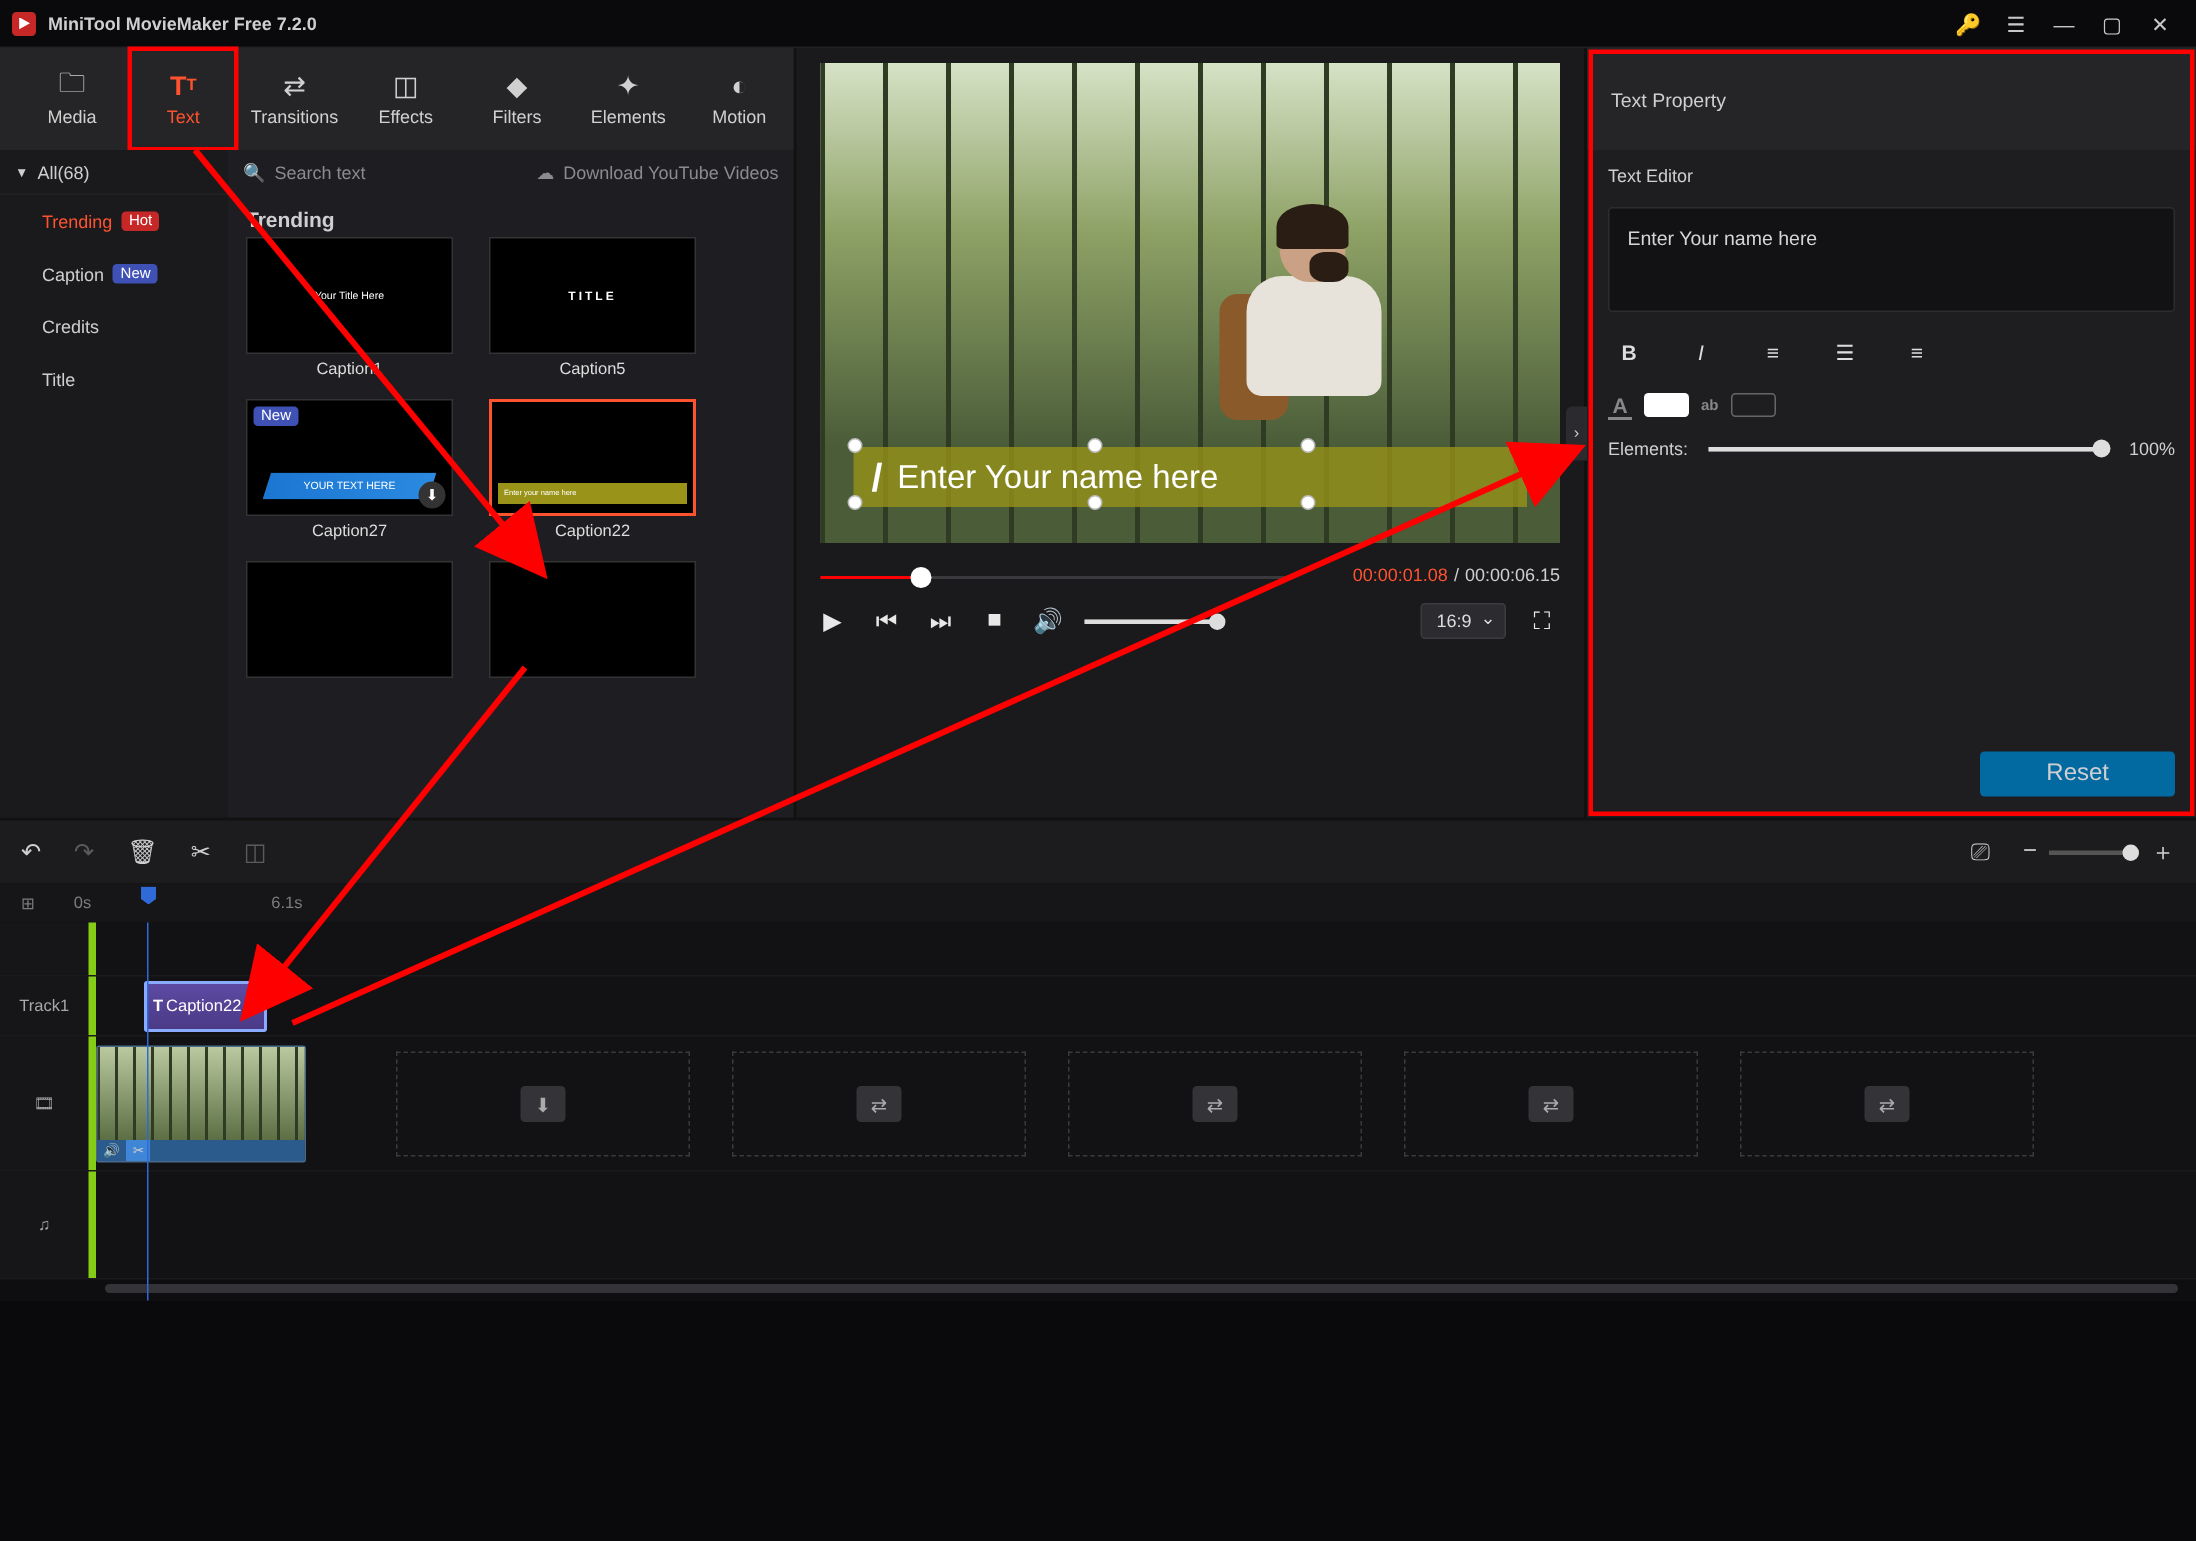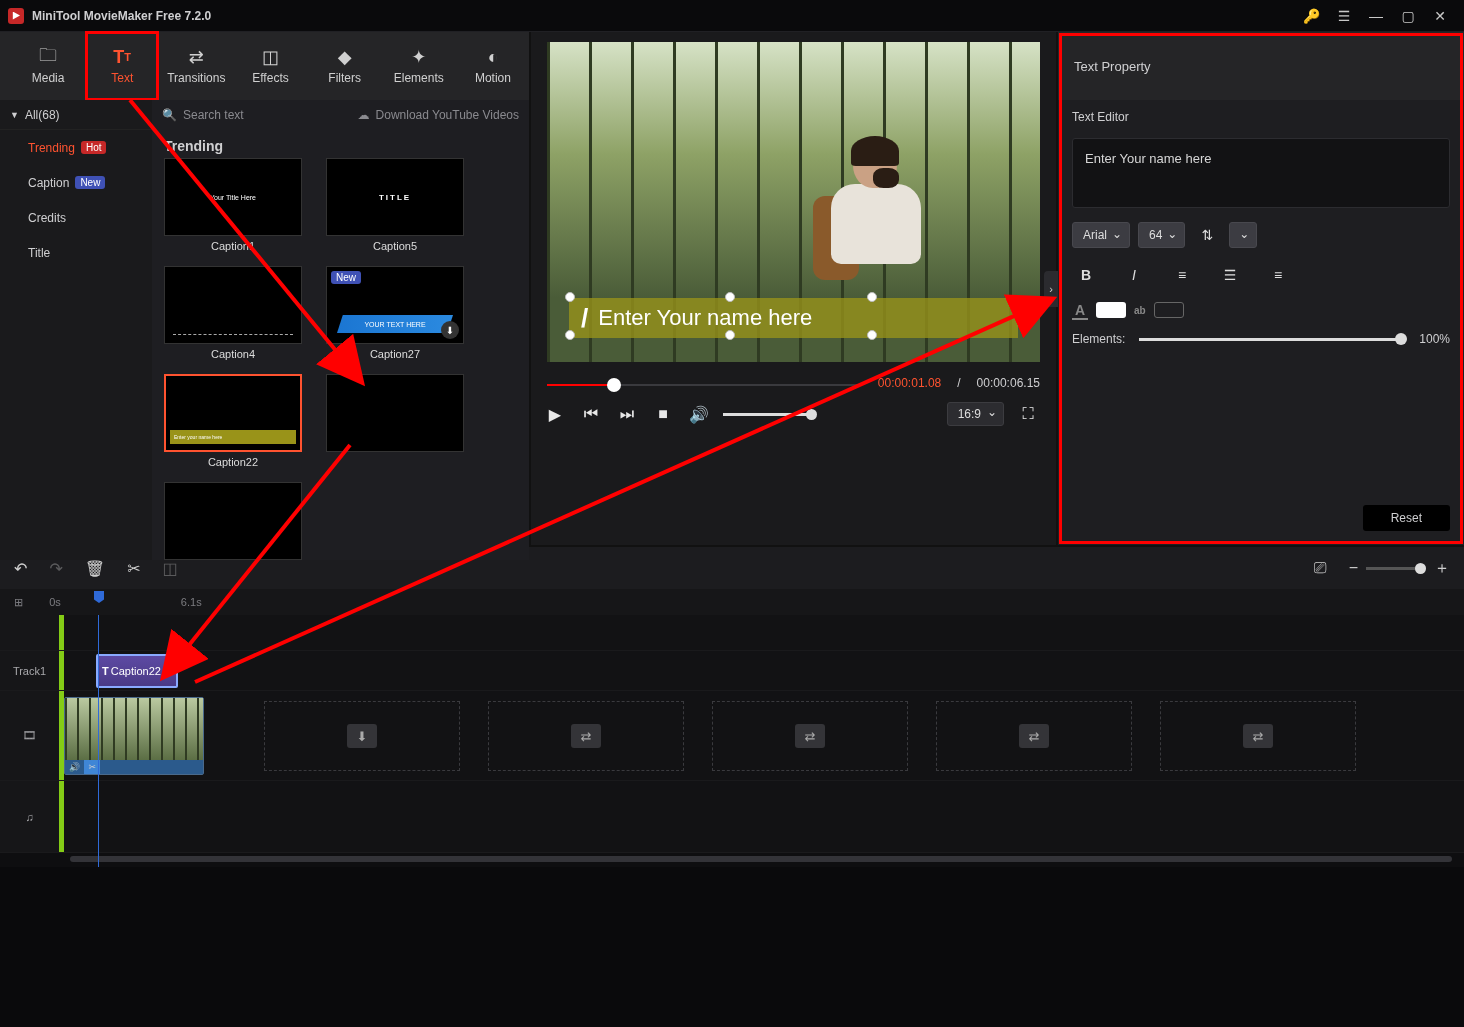--- a/index.html
+++ b/index.html
@@ -67,21 +67,21 @@
 .caption-band { position:absolute; left:22px; bottom:24px; right:22px; height:40px; background:rgba(153,148,25,0.78); display:flex; align-items:center; padding:0 12px; gap:10px; }
 .caption-band .slash { color:#fff; font-weight:bold; font-size:26px; }
 .caption-text { color:#fff; font-size:22px; }
 .sel-handle { position:absolute; width:10px; height:10px; background:#fff; border:1px solid #bbb; border-radius:50%; }
 .collapse-tab { position:absolute; right:-2px; top:50%; transform:translateY(-50%); width:14px; height:36px; background:#2b2b2f; border-radius:4px 0 0 4px; display:flex; align-items:center; justify-content:center; font-size:11px; cursor:pointer; }
 
 .seek-row { margin:8px 16px 0; height:20px; position:relative; }
 .seek-track { position:absolute; left:0; right:180px; top:14px; height:2px; background:#3a3a3e; }
 .seek-red { position:absolute; left:0; width:68px; top:14px; height:2px; background:#ff0000; }
 .seek-thumb { position:absolute; left:60px; top:8px; width:14px; height:14px; background:#fff; border-radius:50%; }
-.time-label { position:absolute; right:0; top:6px; font-size:12px; display:flex; gap:16px; }
+.time-label { position:absolute; right:0; top:6px; font-size:12px; display:flex; gap:4px; }
 .time-current { color:#ff5330; }
 
 .controls-row { margin:4px 12px 0; height:40px; display:flex; align-items:center; gap:12px; padding:0 4px 0 0; }
 .ctrl-icon { width:24px; height:24px; display:flex; align-items:center; justify-content:center; color:#e8e8e8; cursor:pointer; }
 .vol-bar { flex:0 0 90px; height:3px; background:#555; position:relative; }
 .vol-fill { position:absolute; left:0; top:0; height:100%; background:#ddd; width:95%; }
 .vol-knob { position:absolute; left:92%; top:-4px; width:11px; height:11px; background:#ddd; border-radius:50%; }
 .ctrl-spacer { flex:1; }
 .aspect-select { background:#2c2c30; border:1px solid #3c3c40; padding:4px 22px 4px 10px; font-size:12px; color:#ddd; border-radius:3px; position:relative; cursor:pointer; }
 .aspect-select::after { content:"⌄"; position:absolute; right:6px; top:2px; }
@@ -102,21 +102,21 @@
 .swatch { width:30px; height:16px; background:#fff; border-radius:3px; cursor:pointer; }
 .swatch.outline { background:transparent; border:1px solid #666; }
 .label-a { font-size:14px; font-weight:bold; color:#888; position:relative; width:16px; text-align:center; }
 .label-a::after { content:""; position:absolute; left:0; bottom:-2px; width:100%; height:2px; background:#888; }
 .label-ab { font-size:10px; font-weight:bold; color:#888; }
 .opacity-row { display:flex; align-items:center; gap:10px; }
 .slider { flex:1; height:3px; background:#555; position:relative; margin:0 4px; cursor:pointer; }
 .slider-fill { position:absolute; left:0; height:100%; background:#ddd; width:100%; }
 .slider-knob { position:absolute; left:96%; top:-5px; width:12px; height:12px; background:#ddd; border-radius:50%; }
 .reset-row { margin-top:auto; display:flex; justify-content:flex-end; padding-bottom:6px; }
-.reset-btn { background:#000000; padding:6px 28px; border-radius:3px; font-size:12px; cursor:pointer; }
+.reset-btn { background:#0369a1; padding:6px 44px; border-radius:3px; font-size:16px; cursor:pointer; }
 
 
 .timeline-bar { height:44px; background:#1c1c1f; display:flex; align-items:center; padding:0 14px; gap:22px; border-top:2px solid #111; }
 .tb-icon { color:#cfcfcf; font-size:16px; cursor:pointer; }
 .tb-spacer { flex:1; }
 .zoom-ctrl { display:flex; align-items:center; gap:8px; }
 .zoom-track { width:60px; height:3px; background:#555; position:relative; cursor:pointer; }
 .zoom-knob { position:absolute; right:0; top:-4px; width:11px; height:11px; background:#ddd; border-radius:50%; }
 
 .ruler-row { height:26px; background:#161618; display:flex; align-items:center; padding-left:14px; font-size:11px; color:#7c7c80; position:relative; }
@@ -235,26 +235,20 @@
               <div class="thumb">
                   <span style="font-size:7px;">Your Title Here</span>
                 </div>
               <div class="thumb-cap">Caption1</div>
             </div>
             <div class="thumb-cell">
               <div class="thumb">
                   <span style="font-weight:bold;letter-spacing:2px;">TITLE</span>
                 </div>
               <div class="thumb-cap">Caption5</div>
-            </div>
-            <div class="thumb-cell">
-              <div class="thumb">
-                  <div style="position:absolute;bottom:8px;left:8px;right:8px;height:1px;border-top:1px dashed #aaa;"></div>
-                </div>
-              <div class="thumb-cap">Caption4</div>
             </div>
             <div class="thumb-cell">
               <div class="thumb">
                 <span class="badge badge-new" style="position:absolute;left:4px;top:4px;">New</span>
                 <div style="position:absolute;bottom:10px;left:10px;right:10px;height:18px;background:linear-gradient(90deg,#1b76d2,#2b8ae0);display:flex;align-items:center;justify-content:center;color:#fff;font-size:7px;clip-path:polygon(5% 0,100% 0,95% 100%,0 100%);">YOUR TEXT HERE</div>
                 <div style="position:absolute;right:4px;bottom:4px;width:18px;height:18px;background:#333;border-radius:50%;display:flex;align-items:center;justify-content:center;font-size:10px;">⬇</div>
               </div>
               <div class="thumb-cap">Caption27</div>
             </div>
             <div class="thumb-cell">
@@ -328,30 +322,20 @@
   </div>
 
   <div class="prop-panel red-box-big">
     <div class="prop-head">
         <span>Text Property</span>
       </div>
     <div class="prop-content">
       <div class="prop-sub">Text Editor</div>
       <div class="text-editor-box"><span>Enter Your name here</span></div>
 
-      <div class="row-controls">
-        <div class="dd">
-            <span>Arial</span>
-          </div>
-        <div class="dd">
-            <span>64</span>
-          </div>
-        <div class="icon-btn">⇅</div>
-        <div class="dd" style="width:28px;padding:0 18px 0 6px;"></div>
-      </div>
 
       <div class="row-format">
         <div class="icon-btn" style="font-weight:bold;">B</div>
         <div class="icon-btn" style="font-style:italic;">I</div>
         <div class="icon-btn">≡</div>
         <div class="icon-btn">☰</div>
         <div class="icon-btn">≡</div>
       </div>
 
       <div class="row-colors">

